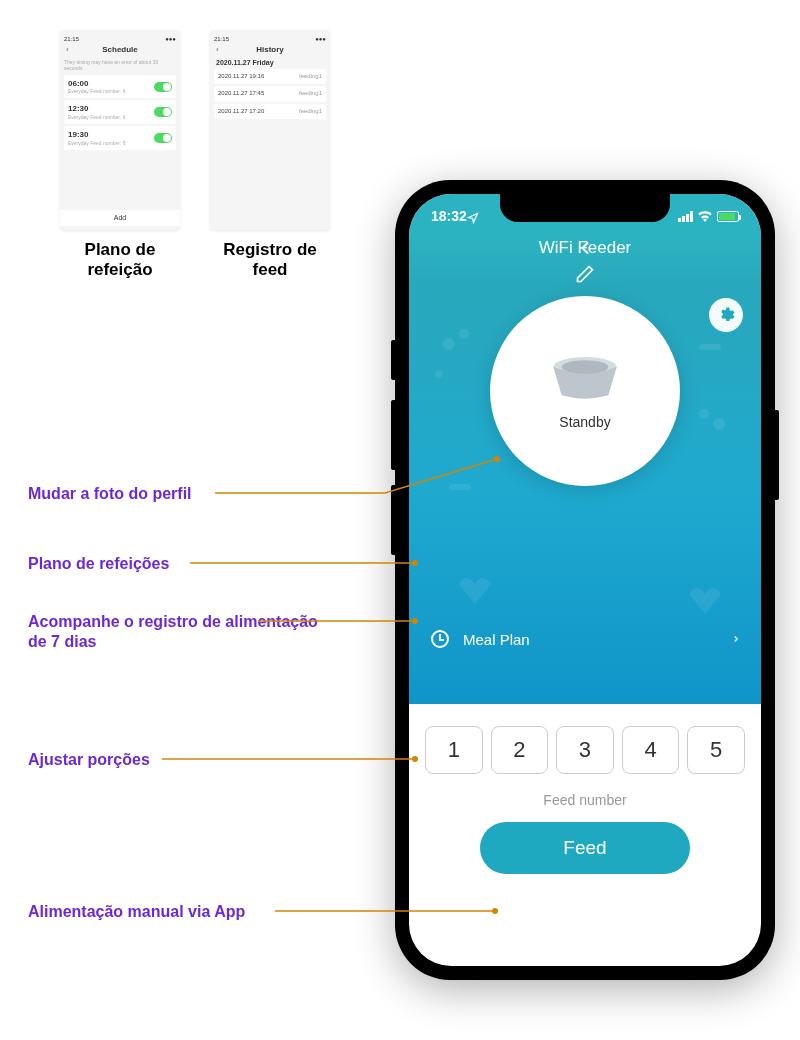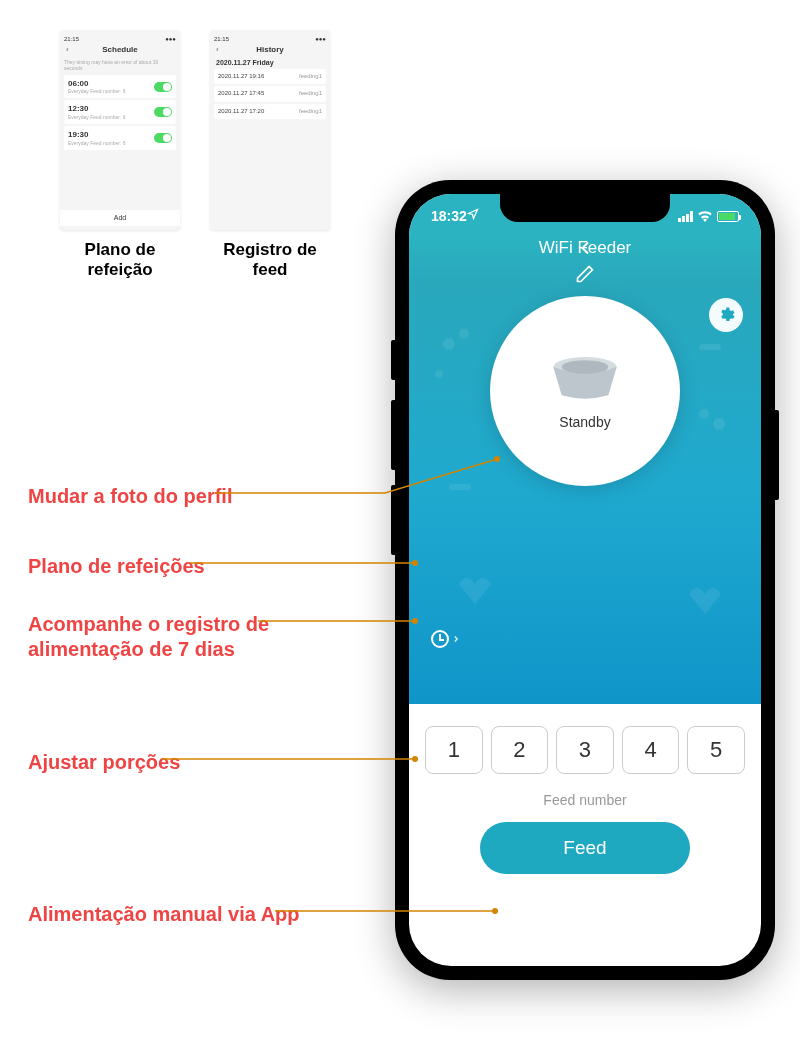--- a/index.html
+++ b/index.html
@@ -135,21 +135,21 @@
     height: 44px;
     display: flex;
     justify-content: space-between;
     align-items: center;
     padding: 0 22px;
     font-size: 14px;
     font-weight: 600;
     color: #fff;
     background: linear-gradient(180deg,#2bb3c1,#2bb3c1);
   }
-  .status-left { display:flex; align-items:flex-start; }
+  .status-left { display:flex; align-items:flex-end; }
   .status-icons { display:flex; align-items:center; gap:4px;}
   .battery { width:22px; height:11px; border:1.2px solid #fff; border-radius:2px; position:relative;}
   .battery::after{content:""; position:absolute; right:-3px; top:3px; width:2px; height:5px; background:#fff; border-radius:0 1px 1px 0;}
   .battery-fill{ position:absolute; left:1px; top:1px; bottom:1px; width:80%; background:#4cd964; border-radius:1px;}
   .signal { display:flex; align-items:flex-end; gap:1px; height:11px;}
   .signal span{ width:3px; background:#fff; border-radius:0.5px;}
   .signal span:nth-child(1){height:4px;} .signal span:nth-child(2){height:6px;}
   .signal span:nth-child(3){height:8px;} .signal span:nth-child(4){height:11px;}
 
   .app-header {
@@ -255,23 +255,23 @@
     border-radius: 26px;
     font-size: 19px;
     margin: 0 auto;
     display:flex; align-items:center; justify-content:center;
   }
 
   
   .callout {
     position:absolute;
     left: 28px;
-    font-size: 20px;
+    font-size: 16px;
     font-weight: 700;
-    color:#ef4444;
+    color:#6d28d9;
     max-width: 300px;
     line-height:1.25;
   }
   .callouts svg {
     position:absolute;
     overflow:visible;
     pointer-events:none;
   }
 </style>
 </head>
@@ -400,20 +400,21 @@
           <ellipse cx="50" cy="18" rx="28" ry="8" fill="#aeb8be"></ellipse>
         </svg>
         <div class="standby">Standby</div>
       </div>
 
       <div class="menu-list">
         <div class="menu-item">
           <div class="icon-box">
               <div class="clock-icon"></div>
             </div>
+          <div class="label">Meal Plan</div>
           <svg class="chev-right" width="10" height="16" viewBox="0 0 24 24" fill="none" stroke="currentColor" stroke-width="3">
               <path d="M9 18l6-6-6-6"></path>
             </svg>
         </div>
       </div>
     </div>
 
     <div class="bottom-panel">
       <div class="portion-row">
         <div class="portion-btn">1</div>

